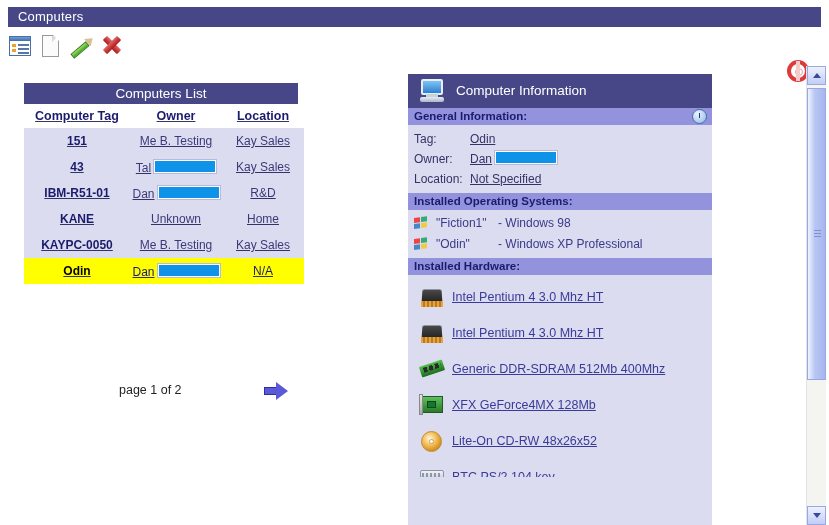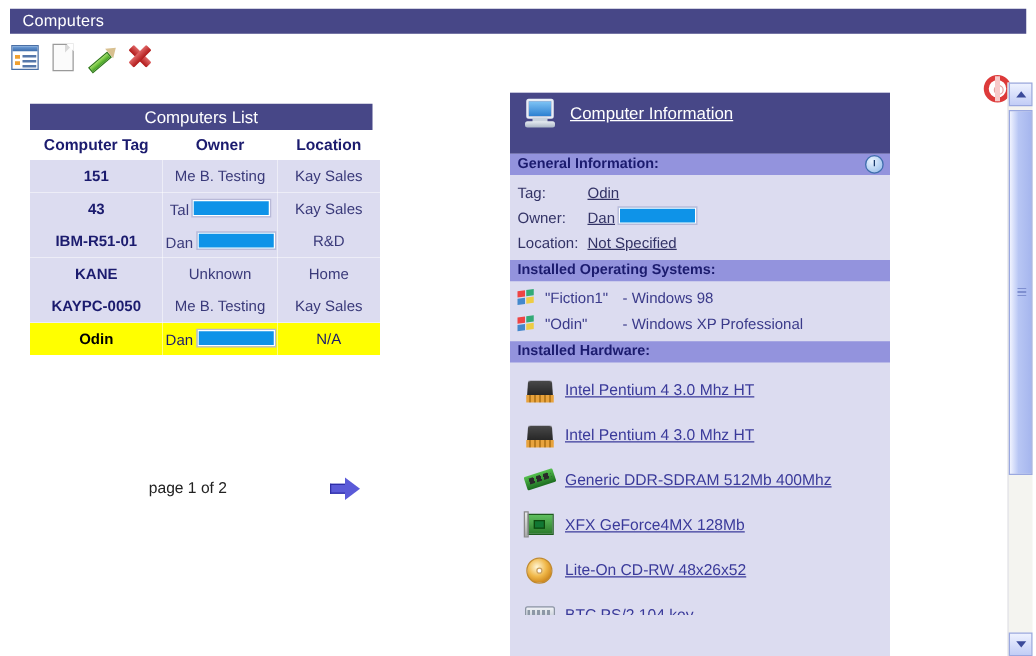--- a/index.html
+++ b/index.html
@@ -169,20 +169,21 @@
     color: #ffffff;
     font-size: 13.5px;
     text-align: center;
     height: 21px;
     line-height: 21px;
   }
   table.clist {
     border-collapse: collapse;
     width: 274px;
     table-layout: fixed;
+    text-decoration: underline;
   }
   table.clist th {
     background: #ffffff;
     color: #1b1b6e;
     font-weight: bold;
     font-size: 12.5px;
     height: 22px;
     text-align: center;
     white-space: nowrap;
   }
@@ -257,29 +258,28 @@
   #info-panel {
     position: absolute;
     left: 408px;
     top: 74px;
     width: 304px;
     height: 451px;
     background: #dcdcf0;
     overflow: hidden;
   }
   #info-title {
-    height: 49px;
+    height: 34px;
     background: #474787;
     color: #ffffff;
     font-size: 13.5px;
     line-height: 34px;
     padding-left: 48px;
     position: relative;
     box-sizing: border-box;
-    text-decoration: underline;
   }
   .ico-monitor {
     position: absolute;
     left: 10px; top: 5px;
     width: 28px; height: 24px;
   }
   .ico-monitor .scr {
     position:absolute; left:3px; top:0;
     width:22px; height:16px;
     background: linear-gradient(#7fc4f5,#2c7fd0);

